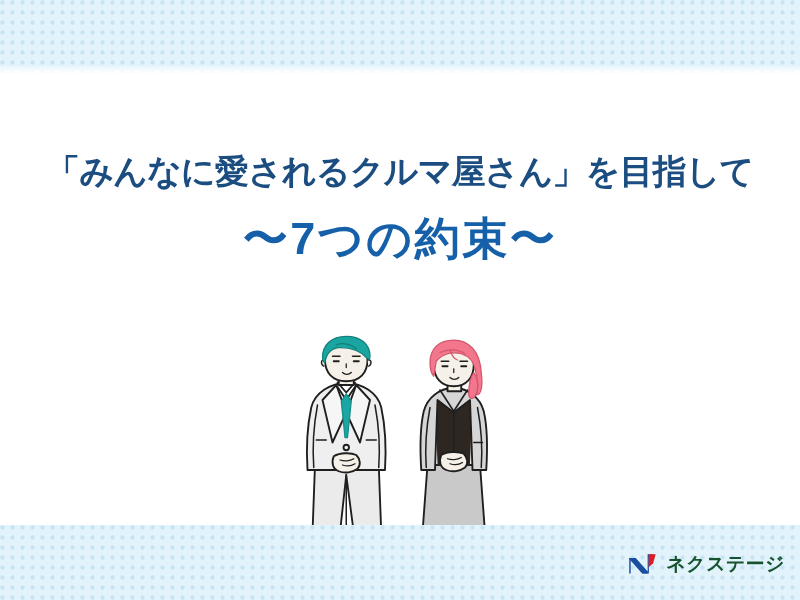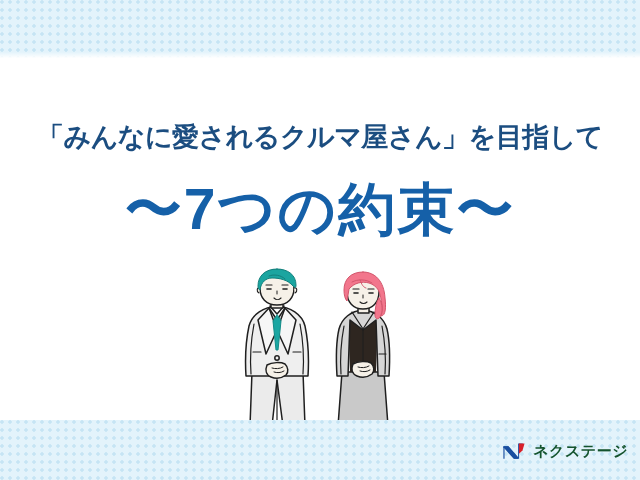--- a/index.html
+++ b/index.html
@@ -59,22 +59,22 @@
   }
   #subtitle {
     font-size: 27px;
     line-height: 38px;
     font-weight: 700;
     color: #1b4d80;
     letter-spacing: -0.5px;
     white-space: nowrap;
   }
   #headline {
-    margin-top: 24px;
-    font-size: 57px;
+    margin-top: 6px;
+    font-size: 36px;
     line-height: 58px;
     font-weight: 700;
     color: #1560a8;
     letter-spacing: 2px;
     white-space: nowrap;
   }
 
   
   #people {
     position: absolute;

